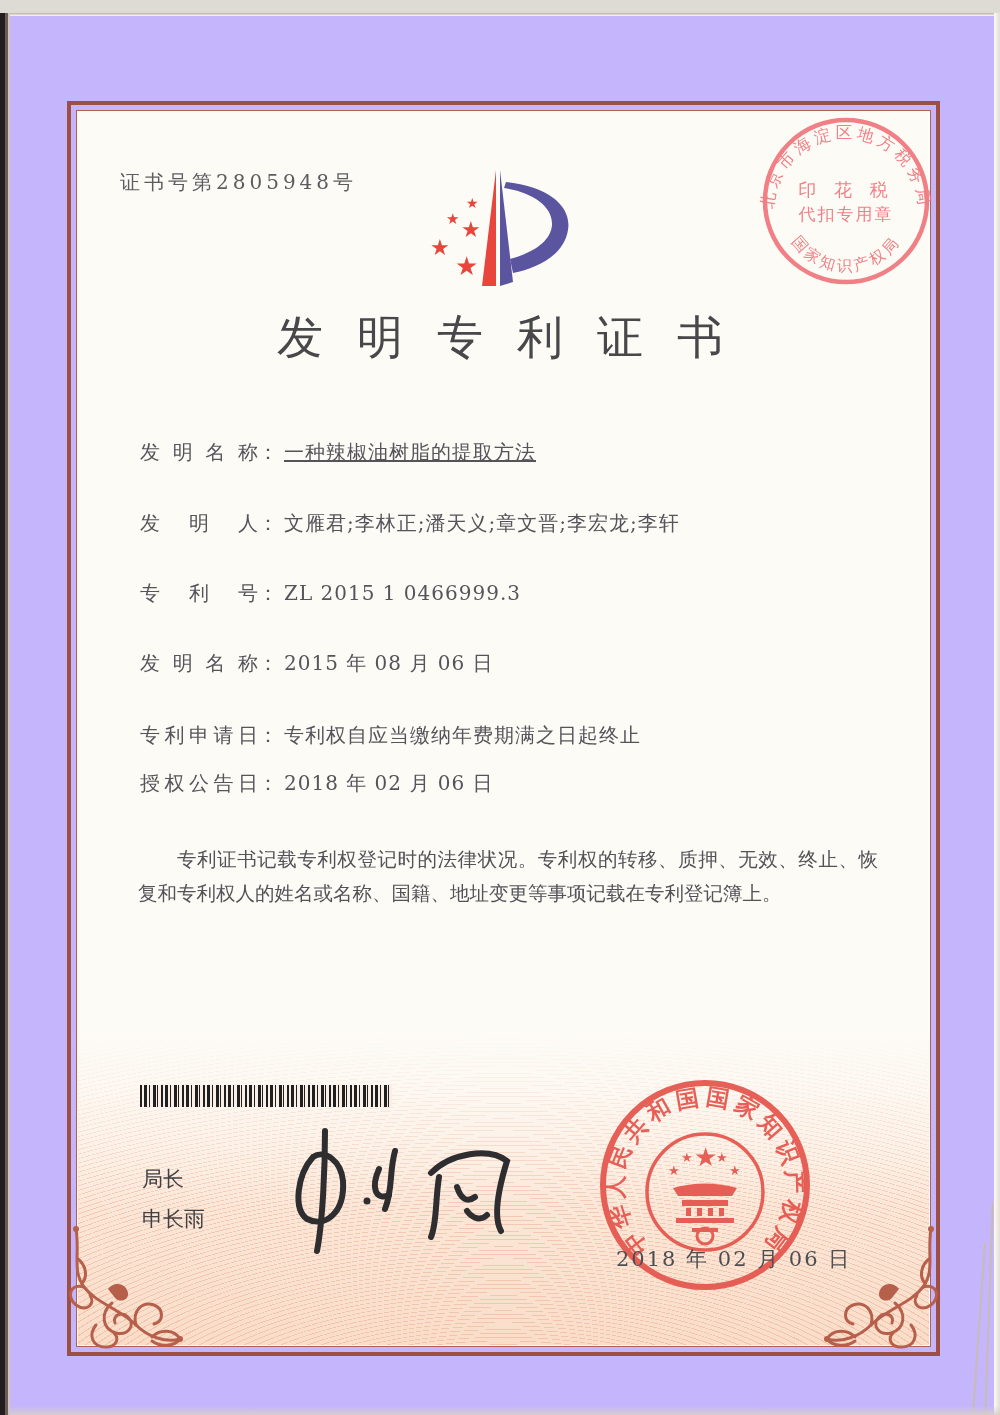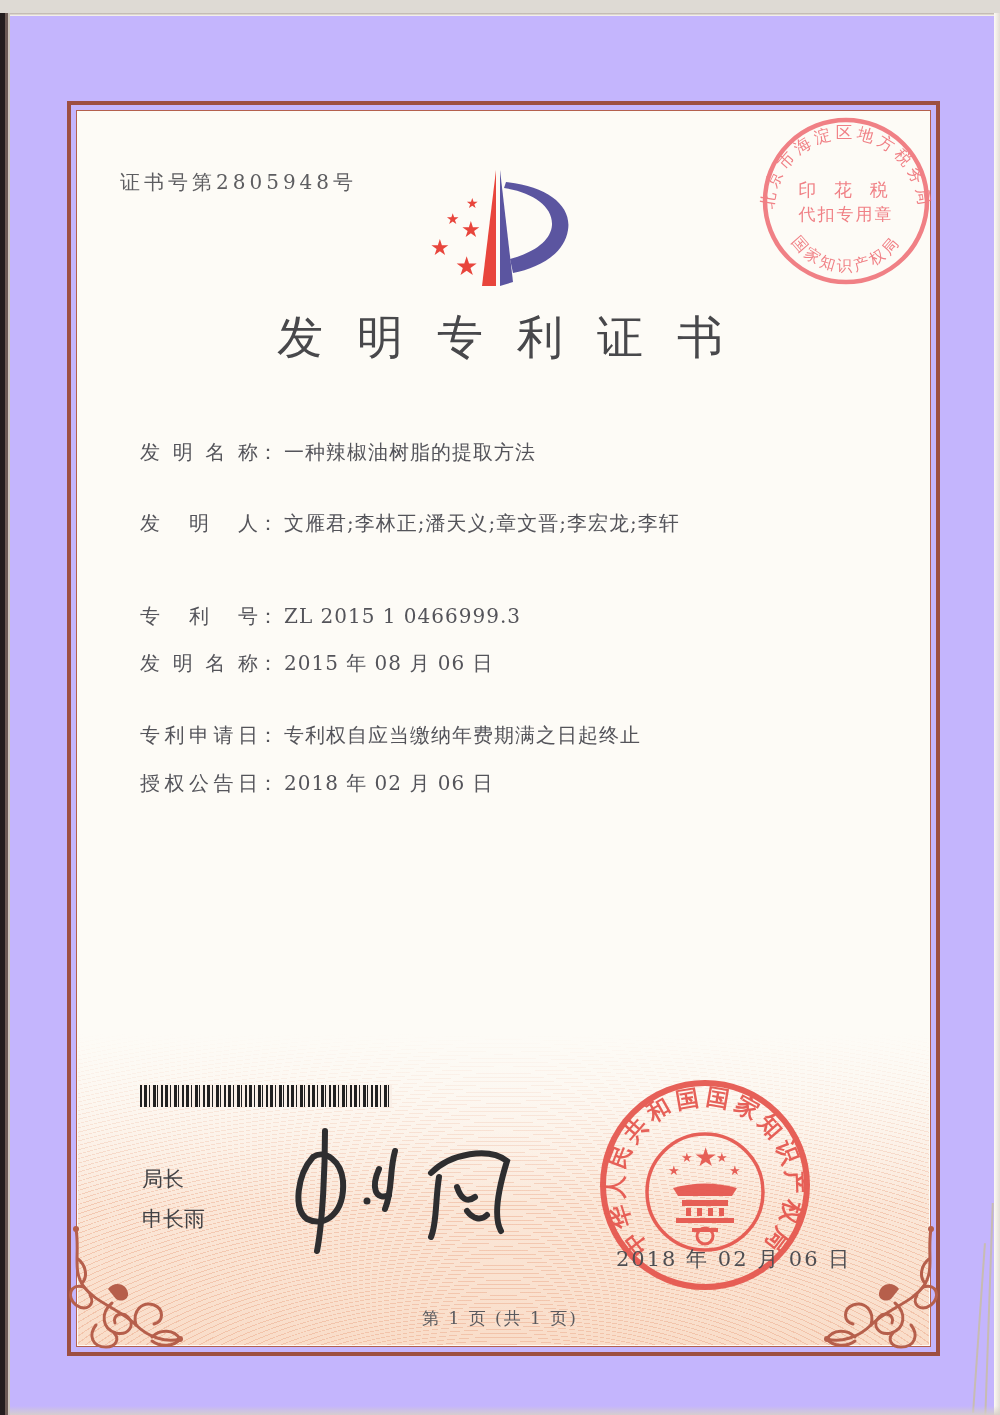--- a/index.html
+++ b/index.html
@@ -42,21 +42,21 @@
   .logo{position:absolute;left:400px;top:143px;width:200px;height:148px;}
 
   .title{position:absolute;left:0;top:294px;width:1000px;text-align:center;
          font-size:46px;font-weight:500;color:#48484b;letter-spacing:34px;text-indent:34px;}
 
   .fields{position:absolute;left:140px;top:0;width:760px;}
   .frow{position:absolute;left:0;font-size:20px;color:#54545a;white-space:nowrap;}
   .flabel{display:inline-block;width:118px;text-align:justify;text-align-last:justify;vertical-align:bottom;}
   .fcolon{display:inline-block;}
   .fvalue{margin-left:6px;letter-spacing:1px;}
-  .r0{top:426px;} .r1{top:497px;} .r2{top:590px;} .r3{top:637px;} .r4{top:709px;} .r5{top:757px;}
+  .r0{top:426px;text-decoration:underline;} .r1{top:497px;} .r2{top:567px;} .r3{top:637px;} .r4{top:709px;} .r5{top:757px;}
 
   .body-text{position:absolute;left:138px;top:830px;width:740px;font-size:19.5px;
              line-height:34px;color:#525257;text-align:justify;}
   .body-text p{margin:0;text-indent:2em;}
 
   .barcode{position:absolute;left:140px;top:1072px;width:252px;height:22px;
     background:repeating-linear-gradient(90deg,
       #202020 0 2px,#f9efe7 2px 4px,#202020 4px 7px,#f9efe7 7px 9px,
       #202020 9px 10px,#f9efe7 10px 13px,#202020 13px 16px,#f9efe7 16px 17px,
       #202020 17px 18px,#f9efe7 18px 21px);}
@@ -174,20 +174,21 @@
     </div>
     <div class="frow r4">
       <span class="flabel">专利申请日</span><span class="fcolon">：</span><span class="fvalue">专利权自应当缴纳年费期满之日起终止</span>
     </div>
     <div class="frow r5">
       <span class="flabel">授权公告日</span><span class="fcolon">：</span><span class="fvalue">2018 年 02 月 06 日</span>
     </div>
   </div>
 
   <div class="body-text">
+    <p>专利证书记载专利权登记时的法律状况。专利权的转移、质押、无效、终止、恢复和专利权人的姓名或名称、国籍、地址变更等事项记载在专利登记簿上。</p>
   </div>
 
   <div class="barcode"></div>
 
   <div class="signer">
     <div>局长</div>
     <div>申长雨</div>
   </div>
 
   <svg class="signature" viewBox="0 0 290 140">
@@ -226,15 +227,14 @@
       <rect x="112" y="132" width="5" height="8"></rect>
         <rect x="123" y="132" width="5" height="8"></rect>
       <rect x="80" y="142" width="58" height="5"></rect>
       <path d="M96,152 h26 v4 h-26 z"></path>
       <circle cx="109" cy="160" r="8" fill="none" stroke="#e5544c" stroke-width="3"></circle>
     </g>
   </svg>
 
   <div class="seal-date">2018 年 02 月 06 日</div>
 
-  <div class="footer">第 1 页 (共 1 页)</div>
 
 </div>
 
 </body></html>

